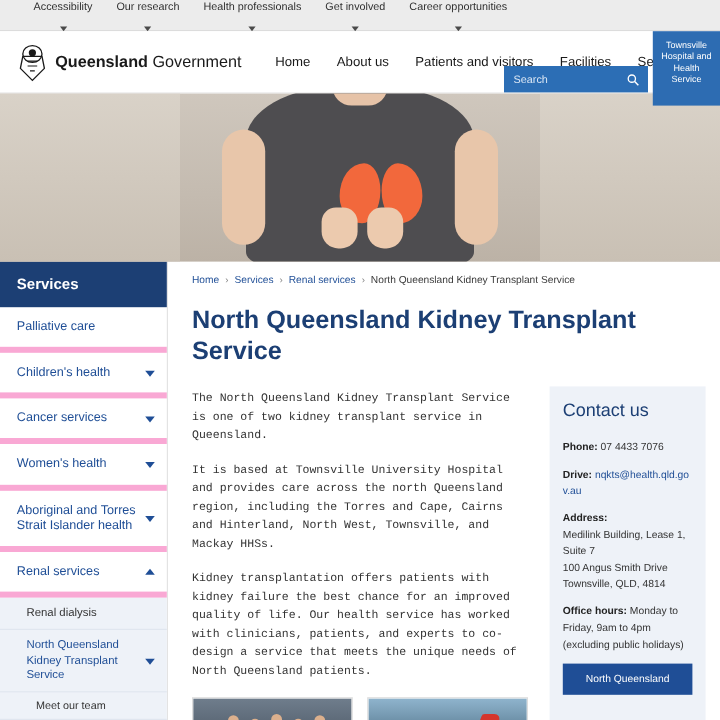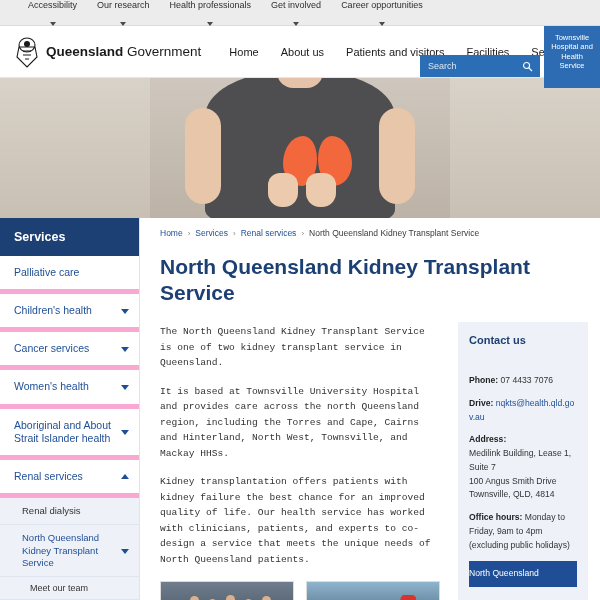--- a/index.html
+++ b/index.html
@@ -298,39 +298,40 @@
 
   
   .contact-box {
     width: 130px;
     flex: 0 0 130px;
     background: #eef2f8;
     padding: 12px 11px;
     margin-top: -2px;
   }
   .contact-title {
-    font-size: 11px;
-    font-weight: bold;
+    font-size: 15px;
+    font-weight: normal;
     color: #1c3f74;
-    margin-bottom: 28px;
+    margin-bottom: 15px;
   }
   .contact-line {
     font-size: 8.6px;
     line-height: 1.6;
     color: #333333;
     margin-bottom: 9px;
     word-break: break-word;
   }
   .contact-line b { color: #222; }
   .contact-line a { color: #1f4e96; text-decoration: none; word-break: break-all; }
   .contact-btn {
     margin-top: 4px;
     background: #1f4e96;
     color: #ffffff;
     font-size: 8.6px;
+    text-align: center;
     padding: 7px 0;
     line-height: 1.35;
     cursor: pointer;
   }
 
   
   .cards {
     display: flex;
     gap: 12px;
     margin-top: 6px;
@@ -487,21 +488,21 @@
       </div>
       <div class="side-item">
         <span>Cancer services</span>
         <span class="chev"></span>
       </div>
       <div class="side-item">
         <span>Women's health</span>
         <span class="chev"></span>
       </div>
       <div class="side-item">
-        <span>Aboriginal and About Strait Islander health</span>
+        <span>Aboriginal and Torres Strait Islander health</span>
         <span class="chev"></span>
       </div>
       <div class="side-item">
         <span>Renal services</span>
         <span class="chev up"></span>
       </div>
 
       <div class="side-sub">
         <div class="sub-item dark">
           <span>Renal dialysis</span>

